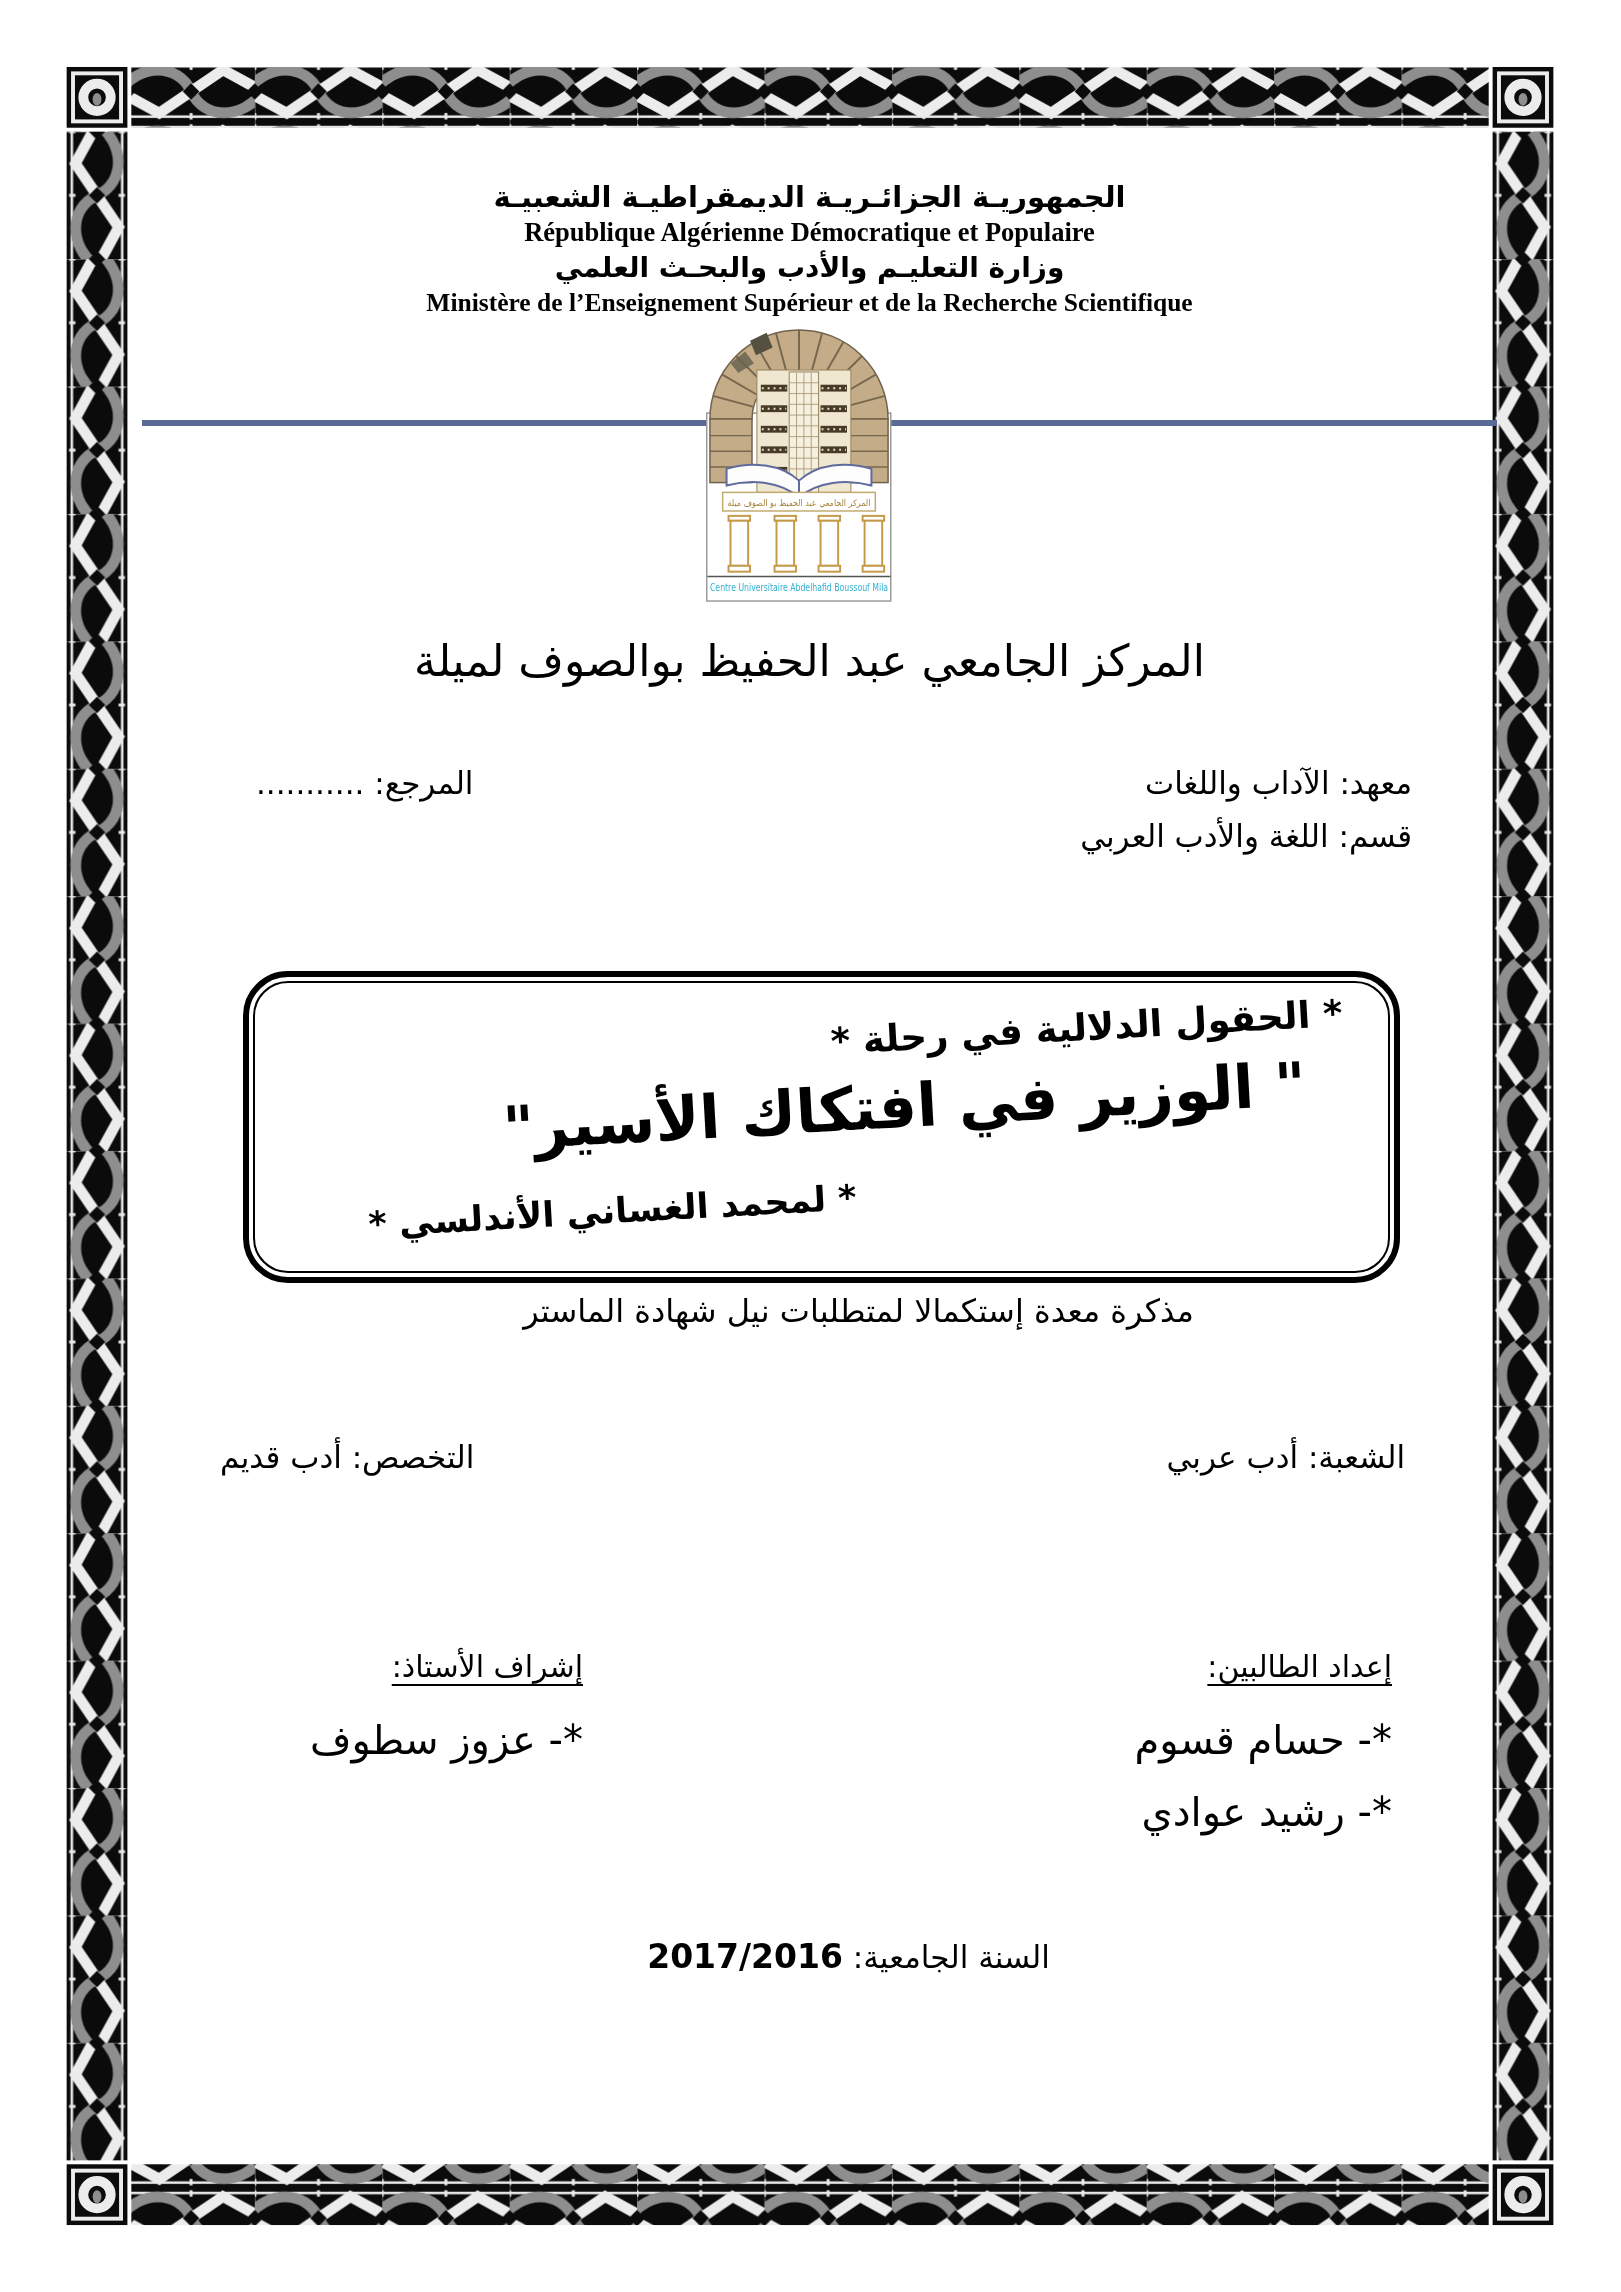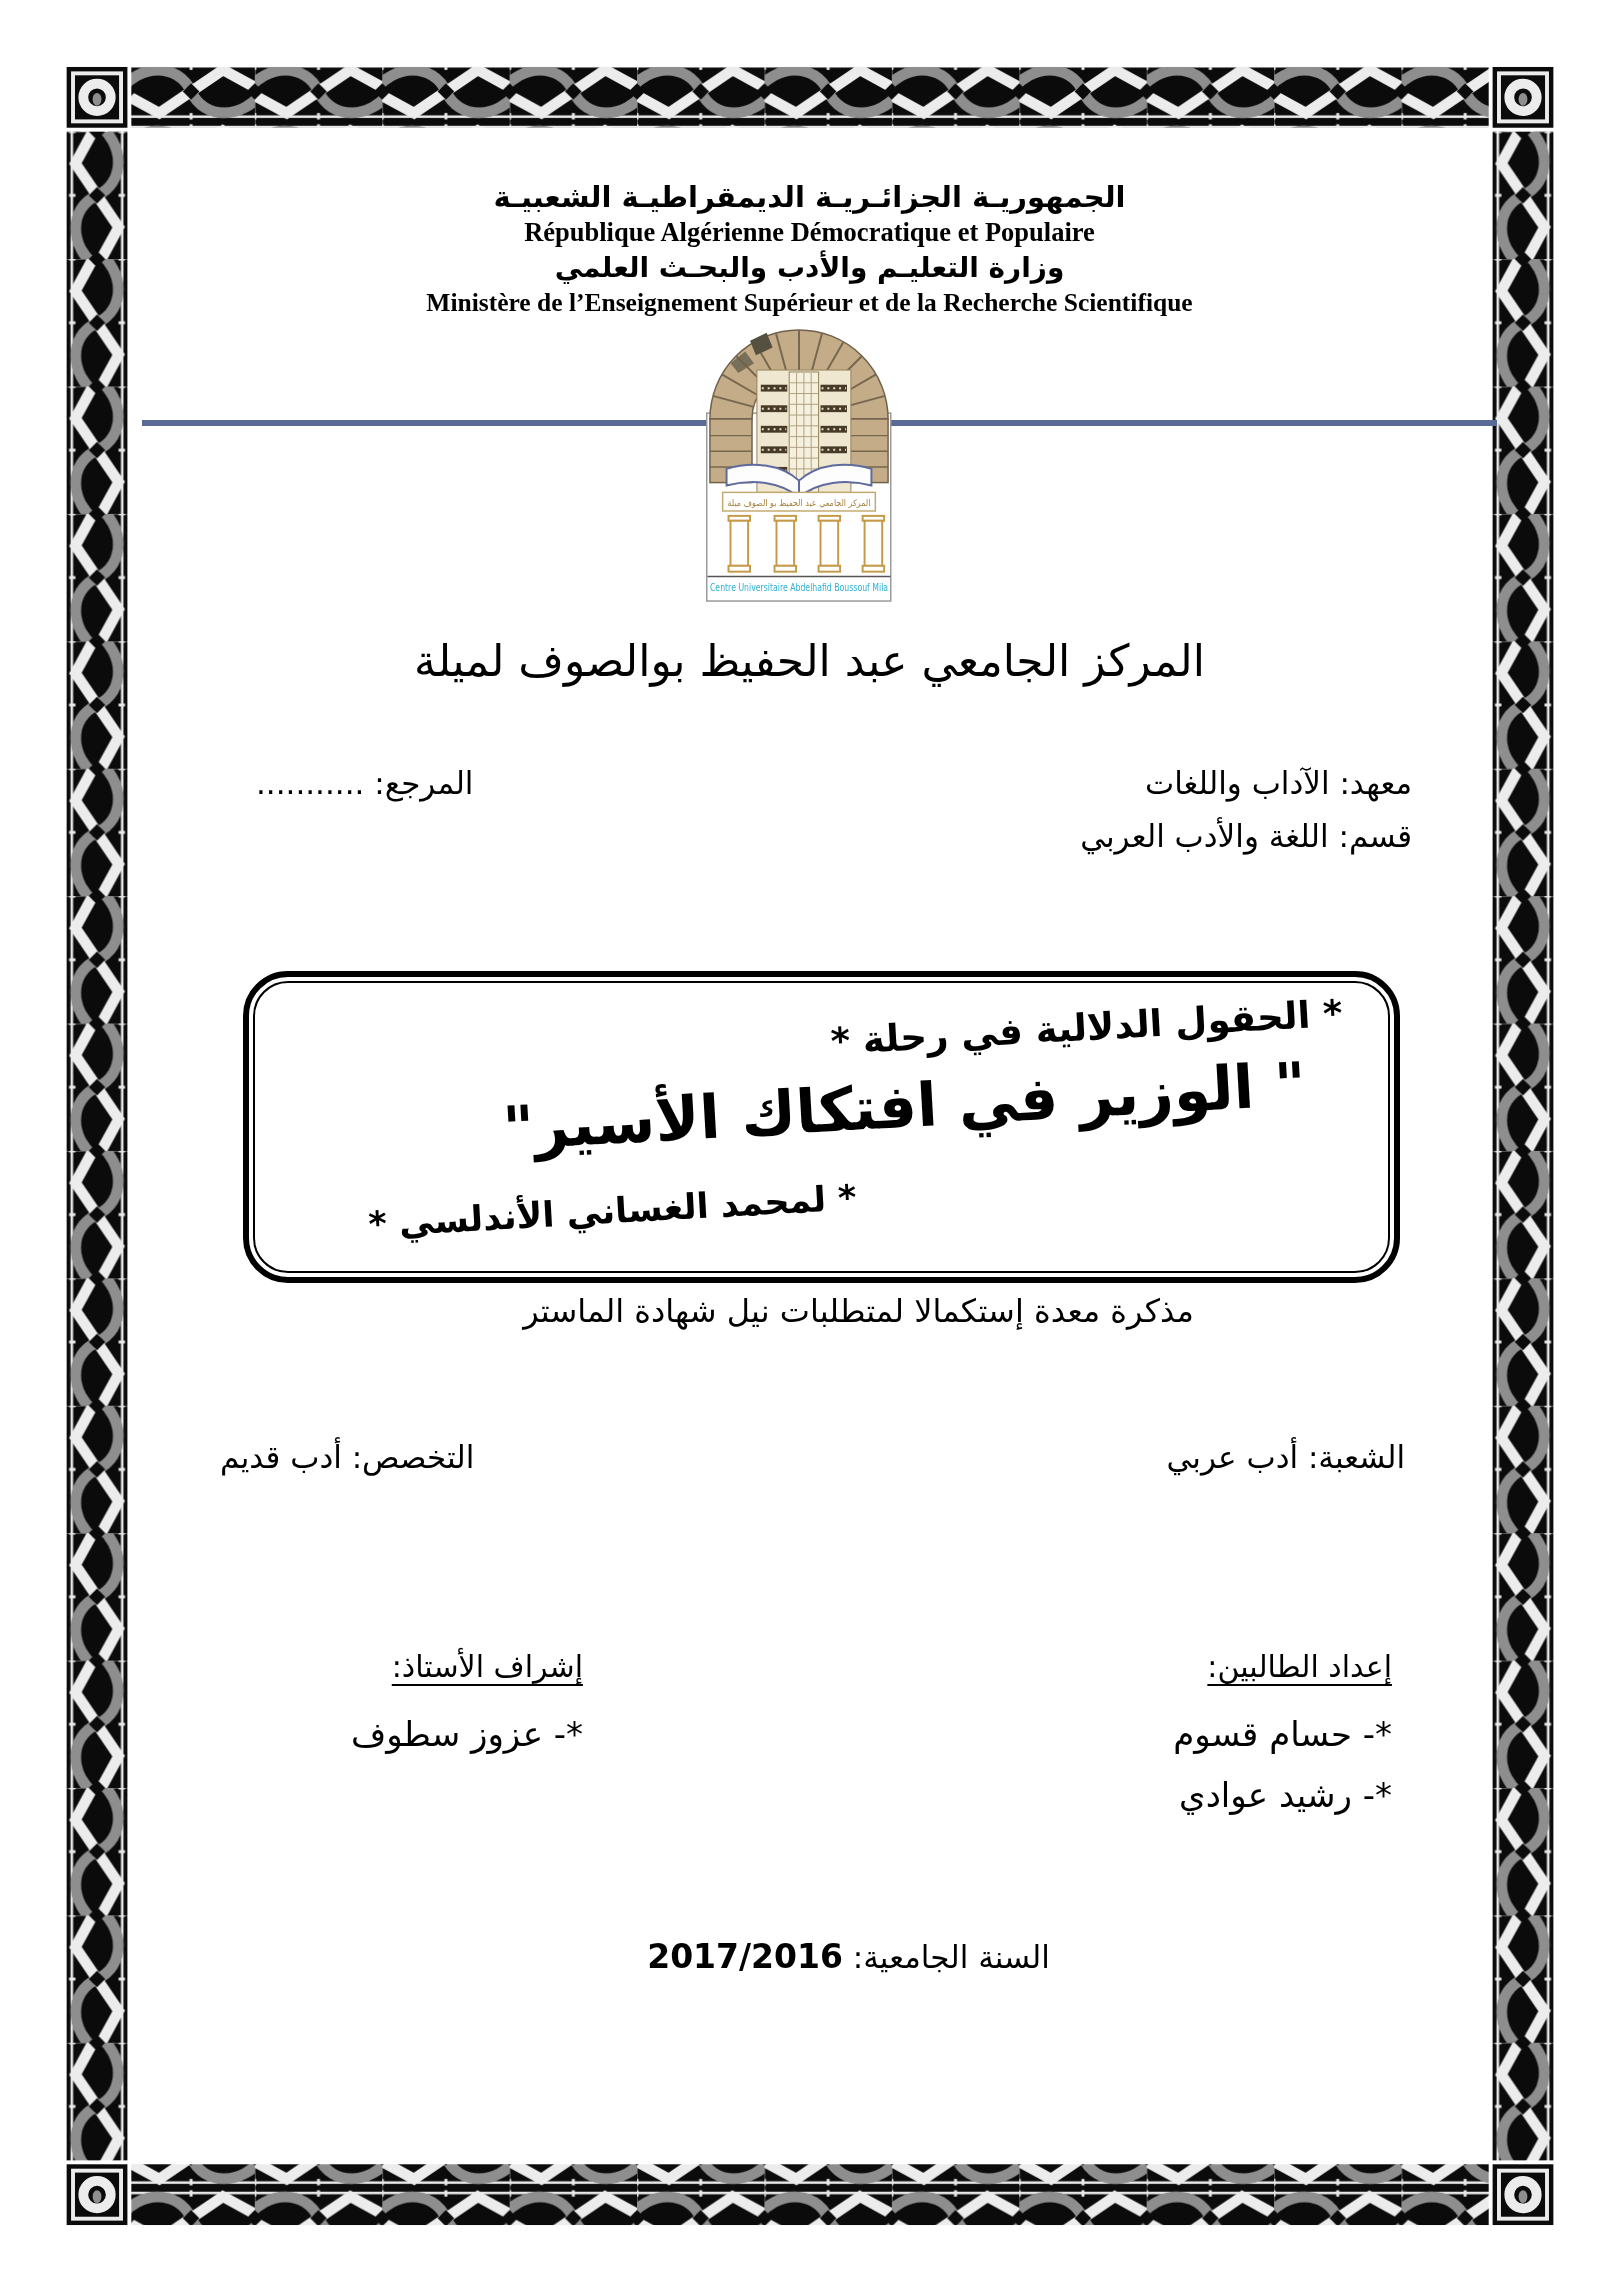--- a/index.html
+++ b/index.html
@@ -46,21 +46,21 @@
           direction:rtl; font-size:32px; transform:translateX(49px); }
   .branch-row { position:absolute; top:1439px; left:220px; width:1185px; display:flex;
                 justify-content:space-between; direction:rtl; font-size:31px; }
 
   
   .people { position:absolute; top:1649px; left:250px; width:1142px; display:flex;
             justify-content:space-between; direction:rtl; }
   .people .col { width:333px; direction:rtl; text-align:right; }
   .people .head { font-size:30px; text-decoration:underline; text-underline-offset:6.9px;
                   text-decoration-thickness:2px; margin-bottom:19.6px; }
-  .people .name { font-size:34px; line-height:1.8; }
+  .people .name { font-size:40px; line-height:1.8; }
 
   
   .year { position:absolute; top:1937px; left:127px; width:1365px; text-align:center;
           direction:rtl; font-size:31px; transform:translateX(39px); }
   .year .val { font-weight:bold; font-size:33px; }
 </style>
 </head>
 <body>
 
 <div class="page">

